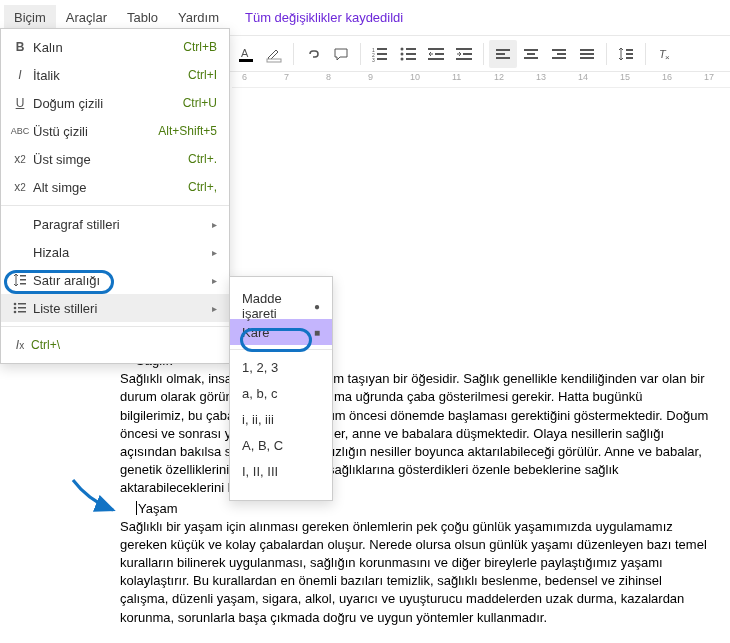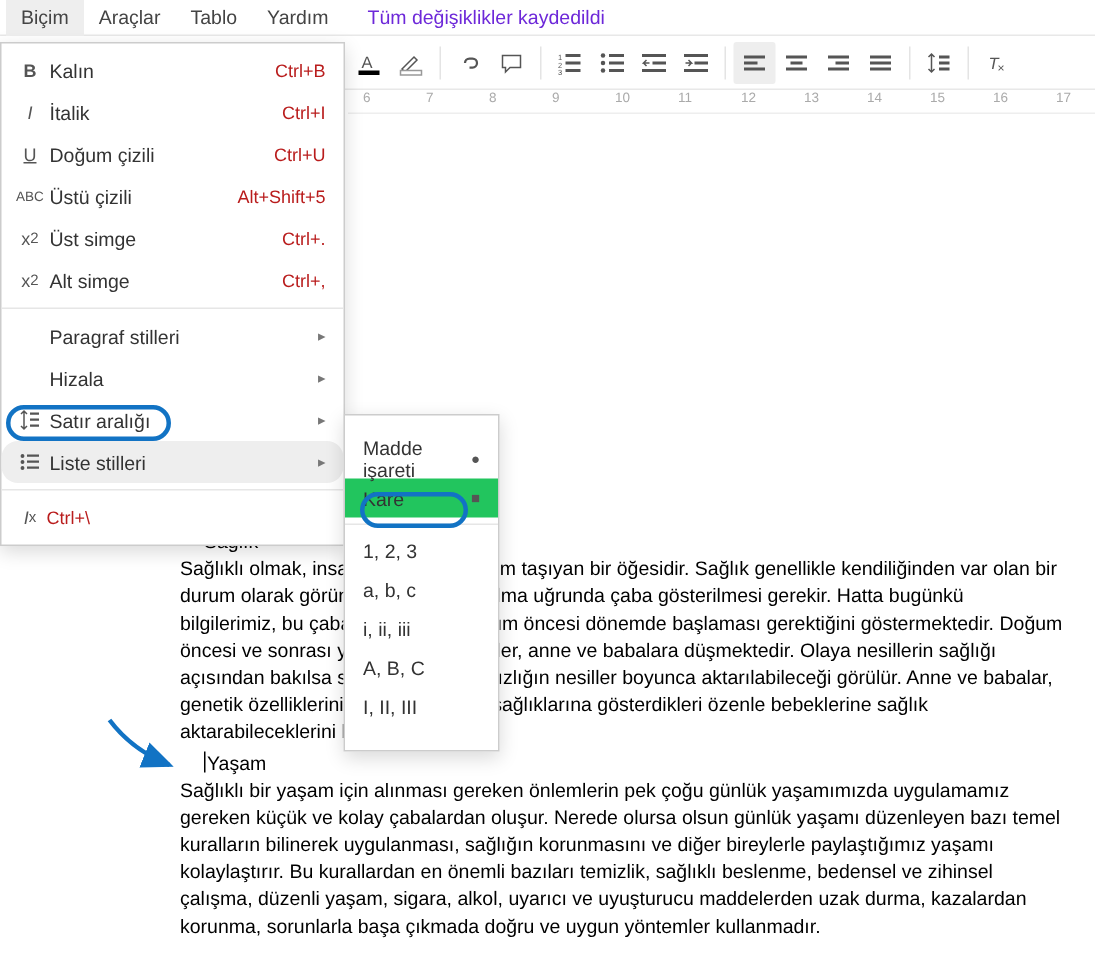--- a/index.html
+++ b/index.html
@@ -10,21 +10,21 @@
     background: #fff;
     color: #333;
     width: 730px;
     height: 643px;
     overflow: hidden;
     position: relative;
   }
   .menubar {
     display: flex;
     align-items: center;
-    height: 24px;
+    height: 36px;
     padding-left: 4px;
     border-bottom: 1px solid #e8e8e8;
   }
   .menubar .mitem {
     padding: 5px 10px 5px 10px;
     color: #444;
     cursor: pointer;
   }
   .menubar .mitem.active {
     background: #eee;
@@ -96,26 +96,25 @@
   }
   .drow .ico {
     width: 22px;
     display: flex;
     align-items: center;
     justify-content: center;
     color: #555;
     font-size: 12px;
   }
   .drow .lbl { flex: 1; padding-left: 2px; }
-  .drow .cut { color: #b91c1c; font-size: 12px; }
+  .drow .cut { color: #4d7c0f; font-size: 12px; }
   .drow .arrow { color: #777; font-size: 10px; }
   .dsep { height:1px; background:#e6e6e6; margin:4px 0; }
   .drow.highlight {
     background: #eee;
-    border-radius: 11px;
   }
   .ring1 {
     position: absolute;
     left: 4px;
     top: 270px;
     width: 110px;
     height: 24px;
     border: 3px solid #1273c4;
     border-radius: 14px;
     z-index: 40;
@@ -134,21 +133,21 @@
     padding: 16px 0;
   }
   .srow {
     display: flex;
     align-items: center;
     height: 26px;
     padding: 0 12px;
     color: #333;
     cursor: pointer;
   }
-  .srow.highlight { background:#22c55e; }
+  .srow.highlight { background:#c4b5fd; }
   .srow .slbl { flex:1; }
   .srow .sglyph { color:#555; font-size:10px; }
   .ssep { height:1px; background:#e6e6e6; margin:4px 0; }
   .ring2 {
     position: absolute;
     left: 240px;
     top: 328px;
     width: 72px;
     height: 24px;
     border: 3px solid #1273c4;

